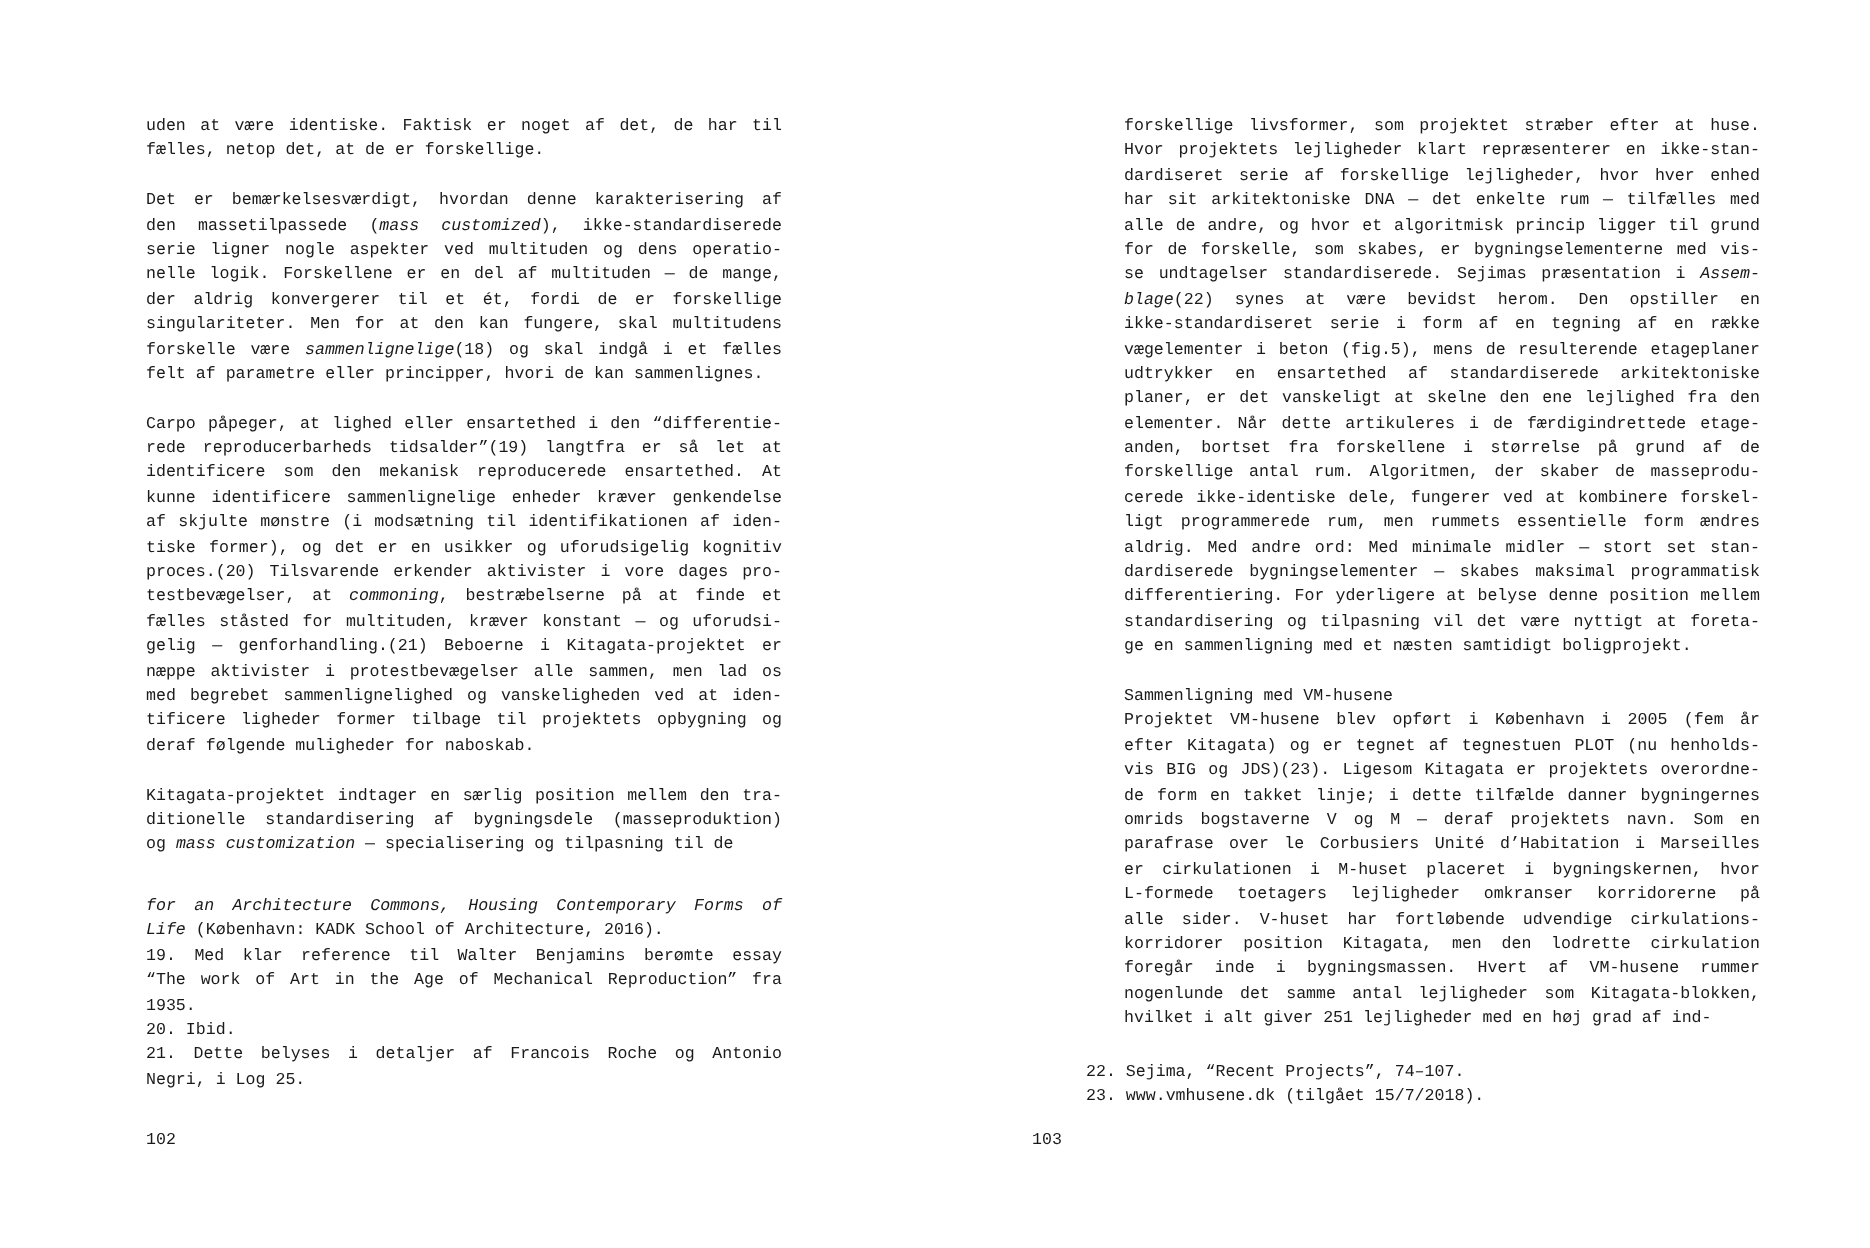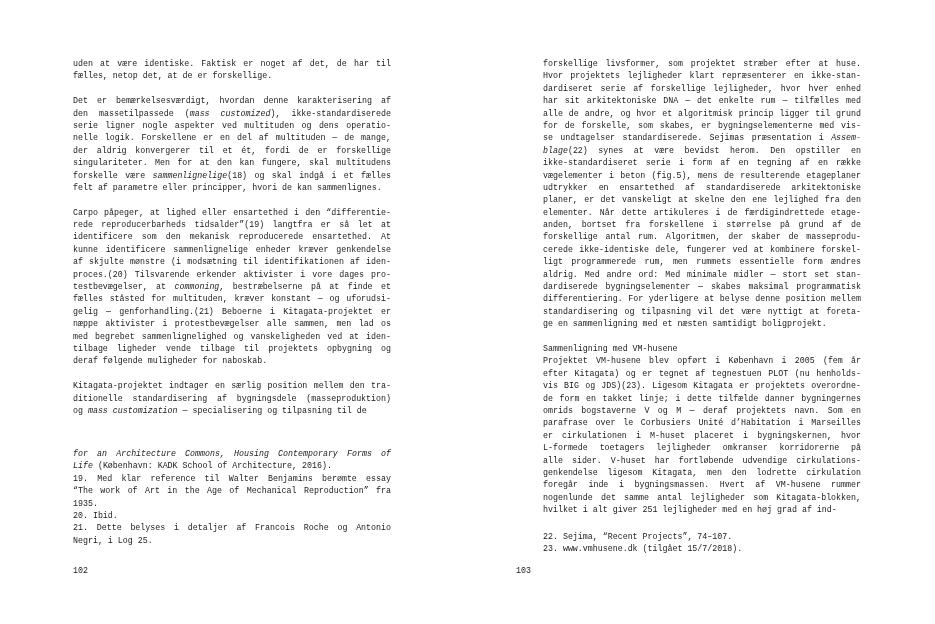--- a/index.html
+++ b/index.html
@@ -17,21 +17,21 @@
     font-size: 8.3px;
     line-height: 12.4px;
     color: #1a1a1a;
   }
   .column {
     position: absolute;
     top: 58px;
     width: 318px;
   }
   #col-left  { left: 73px; }
-  #col-right { left: 543px; }
+  #col-right { left: 562px; }
 
   .block { margin: 0 0 12.4px 0; }
   .block:last-child { margin-bottom: 1px; }
   .block.heading { margin-bottom: 0; }
 
   .line {
     white-space: nowrap;
     text-align: justify;
     text-align-last: justify;
     height: 12.4px;
@@ -80,27 +80,28 @@
         <div class="line"><span>singulariteter. Men for at den kan fungere, skal multitudens</span></div>
         <div class="line"><span>forskelle være </span><i>sammenlignelige</i><span>(18) og skal indgå i et fælles</span></div>
         <div class="line last"><span>felt af parametre eller principper, hvori de kan sammenlignes.</span></div>
       </div>
       <div class="block paragraph">
         <div class="line"><span>Carpo påpeger, at lighed eller ensartethed i den “differentie-</span></div>
         <div class="line"><span>rede reproducerbarheds tidsalder”(19) langtfra er så let at</span></div>
         <div class="line"><span>identificere som den mekanisk reproducerede ensartethed. At</span></div>
         <div class="line"><span>kunne identificere sammenlignelige enheder kræver genkendelse</span></div>
         <div class="line"><span>af skjulte mønstre (i modsætning til identifikationen af iden-</span></div>
+        <div class="line"><span>tiske former), og det er en usikker og uforudsigelig kognitiv</span></div>
         <div class="line"><span>proces.(20) Tilsvarende erkender aktivister i vore dages pro-</span></div>
         <div class="line"><span>testbevægelser, at </span><i>commoning</i><span>, bestræbelserne på at finde et</span></div>
         <div class="line"><span>fælles ståsted for multituden, kræver konstant — og uforudsi-</span></div>
         <div class="line"><span>gelig — genforhandling.(21) Beboerne i Kitagata-projektet er</span></div>
         <div class="line"><span>næppe aktivister i protestbevægelser alle sammen, men lad os</span></div>
         <div class="line"><span>med begrebet sammenlignelighed og vanskeligheden ved at iden-</span></div>
-        <div class="line"><span>tilbage ligheder vende tilbage til projektets opbygning og</span></div>
+        <div class="line"><span>tificere ligheder former tilbage til projektets opbygning og</span></div>
         <div class="line last"><span>deraf følgende muligheder for naboskab.</span></div>
       </div>
       <div class="block paragraph">
         <div class="line"><span>Kitagata-projektet indtager en særlig position mellem den tra-</span></div>
         <div class="line"><span>ditionelle standardisering af bygningsdele (masseproduktion)</span></div>
         <div class="line last"><span>og </span><i>mass customization</i><span> — specialisering og tilpasning til de</span></div>
       </div>
     </div>
 
   <div class="column" id="col-right">
@@ -134,21 +135,21 @@
       <div class="block paragraph">
         <div class="line"><span>Projektet VM-husene blev opført i København i 2005 (fem år</span></div>
         <div class="line"><span>efter Kitagata) og er tegnet af tegnestuen PLOT (nu henholds-</span></div>
         <div class="line"><span>vis BIG og JDS)(23). Ligesom Kitagata er projektets overordne-</span></div>
         <div class="line"><span>de form en takket linje; i dette tilfælde danner bygningernes</span></div>
         <div class="line"><span>omrids bogstaverne V og M — deraf projektets navn. Som en</span></div>
         <div class="line"><span>parafrase over le Corbusiers Unité d’Habitation i Marseilles</span></div>
         <div class="line"><span>er cirkulationen i M-huset placeret i bygningskernen, hvor</span></div>
         <div class="line"><span>L-formede toetagers lejligheder omkranser korridorerne på</span></div>
         <div class="line"><span>alle sider. V-huset har fortløbende udvendige cirkulations-</span></div>
-        <div class="line"><span>genkendelse ligesom Kitagata, men den lodrette cirkulation</span></div>
+        <div class="line"><span>korridorer position Kitagata, men den lodrette cirkulation</span></div>
         <div class="line"><span>foregår inde i bygningsmassen. Hvert af VM-husene rummer</span></div>
         <div class="line"><span>nogenlunde det samme antal lejligheder som Kitagata-blokken,</span></div>
         <div class="line last"><span>hvilket i alt giver 251 lejligheder med en høj grad af ind-</span></div>
       </div>
     </div>
 
   <div class="footnotes" id="footnotes-left">
       <div class="footnote">
         <div class="line"><i>for an Architecture Commons, Housing Contemporary Forms of</i></div>
         <div class="line last"><i>Life</i><span> (København: KADK School of Architecture, 2016).</span></div>

